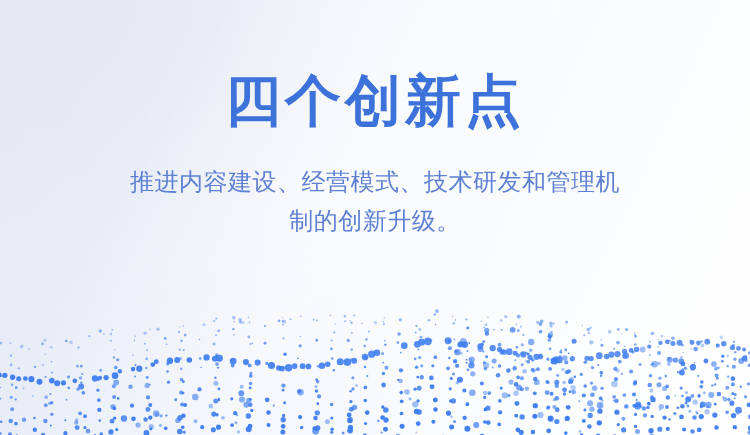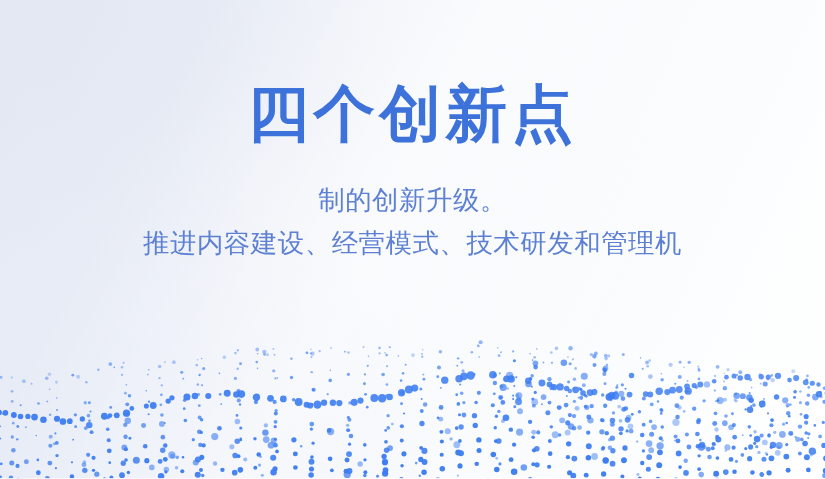--- a/index.html
+++ b/index.html
@@ -38,21 +38,21 @@
     left: 0;
     top: 0;
     width: 750px;
     text-align: center;
     z-index: 3;
   }
 
   #main-title {
     margin: 0;
     padding-top: 74px;
-    font-family: Liberation Serif, serif;
+    font-family: Liberation Mono, monospace;
     font-size: 56px;
     font-weight: 700;
     line-height: 1.12;
     letter-spacing: 4px;
     color: #3c72da;
     text-shadow: 0 1px 0 rgba(255,255,255,0.35);
     -webkit-font-smoothing: antialiased;
   }
 
   #subtitle {
@@ -1003,19 +1003,19 @@
           <circle cx="66.20" cy="56.07" r="1.29" fill="#3d7df0" opacity="0.673"></circle>
         </g>
     </svg>
   </div>
 
   <div id="text-block">
 
     <h1 id="main-title">四个创新点</h1>
 
     <div id="subtitle">
+      <div>推进内容建设、经营模式、技术研发和管理机</div>
       <div>制的创新升级。</div>
-      <div>推进内容建设、经营模式、技术研发和管理机</div>
     </div>
 
   </div>
 
 </div>
 
 </body></html>

